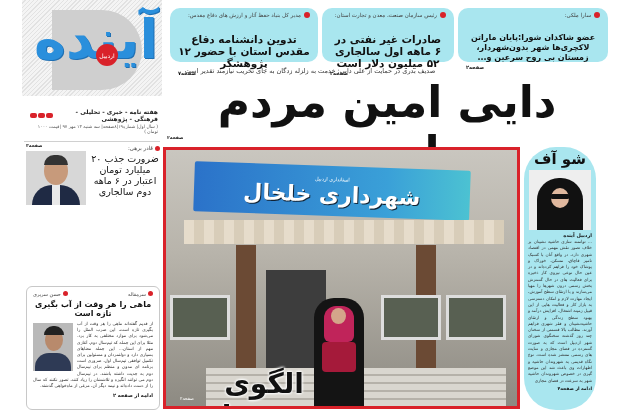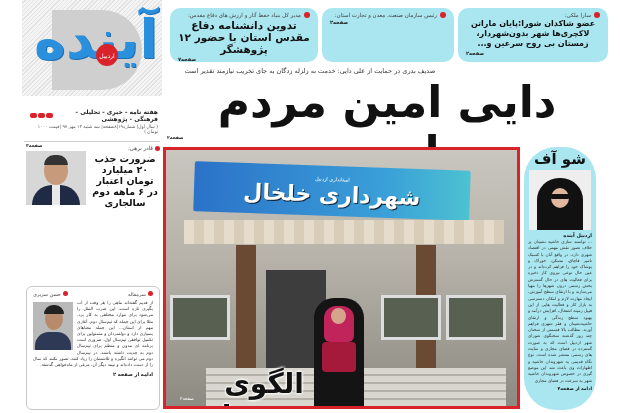--- a/index.html
+++ b/index.html
@@ -7,21 +7,21 @@
   body { font-family: "DejaVu Sans", sans-serif; position: relative; color: #111; }
 
   
   .teaser {
     position: absolute; top: 8px; height: 54px;
     background: #a9e6ef; border-radius: 10px;
     direction: rtl; padding: 4px 8px 2px 8px;
   }
   .teaser .kicker { font-size: 5.5px; color: #444; display: flex; align-items: center; gap: 3px; }
   .teaser .kicker .dot { width: 6px; height: 6px; background: #d9222a; border-radius: 50%; display: inline-block; }
-  .teaser .title { font-size: 10.5px; font-weight: bold; line-height: 12px; margin-top: 1px; text-align: center; color: #111; }
+  .teaser .title { font-size: 10.5px; font-weight: bold; line-height: 12px; margin-top: 15px; text-align: center; color: #111; }
   .teaser .page { font-size: 5px; font-weight: bold; text-align: left; margin-top: 1px; }
 
   
   .logo-area {
     position: absolute; left: 22px; top: 0; width: 140px; height: 96px;
     background: repeating-linear-gradient(135deg, #f4f4f4 0 2px, #e2e2e2 2px 3px);
   }
   .logo-shape {
     position: absolute; left: 30px; top: 10px; width: 90px; height: 80px;
     background: #cfcfcf; border-radius: 0 45px 45px 0;
@@ -44,21 +44,21 @@
   
   .supertitle { position: absolute; right: 110px; top: 67px; width: 400px; font-size: 6.5px; color: #333; text-align: center; direction: rtl; }
   .headline { position: absolute; left: 162px; top: 77px; width: 450px; font-size: 44px; font-weight: 900; direction: rtl; text-align: center; line-height: 50px; letter-spacing: -1px; }
   .headline-page { position: absolute; left: 167px; top: 135px; font-size: 4.5px; font-weight: bold; }
 
   
   .left-col { position: absolute; left: 24px; top: 145px; width: 136px; }
   .news-item { position: relative; height: 60px; margin-bottom: 10px; direction: rtl; }
   .news-item .kicker { font-size: 5.5px; color: #444; display: flex; align-items: center; gap: 2px; }
   .news-item .kicker .dot { width: 5px; height: 5px; background: #d9222a; border-radius: 50%; display: inline-block; }
-  .news-item .title { font-size: 9.5px; font-weight: bold; line-height: 11px; width: 70px; text-align: center; margin-top: 2px; }
+  .news-item .title { font-size: 9.5px; font-weight: normal; line-height: 11px; width: 70px; text-align: center; margin-top: 2px; }
   .news-item .pageref { position: absolute; left: 2px; top: -2px; font-size: 4.5px; font-weight: bold; direction: rtl; }
   .portrait { position: absolute; left: 2px; top: 6px; width: 60px; height: 54px; overflow: hidden; background: #d7d7d7; }
   .portrait .face { position: absolute; left: 18px; top: 6px; width: 24px; height: 28px; border-radius: 50%; background: #c79a7b; }
   .portrait .hair { position: absolute; left: 18px; top: 4px; width: 24px; height: 10px; border-radius: 12px 12px 0 0; background: #333; }
   .portrait .suit { position: absolute; left: 6px; top: 34px; width: 48px; height: 24px; border-radius: 20px 20px 0 0; background: #1f2a44; }
   .portrait .shirt { position: absolute; left: 26px; top: 34px; width: 8px; height: 20px; background: #e9e9e9; }
 
   
   .editorial {
     position: absolute; left: 26px; top: 286px; width: 134px; height: 124px;
@@ -128,20 +128,21 @@
       <span>سارا ملکی:</span>
     </div>
   <div class="title" style="font-size:8px;line-height:10px;">عضو شاکدان شورا:پایان ماراتن لاکچری‌ها شهر بدون‌شهردار، زمستان بی روح سرعین و...</div>
   <div class="page">صفحه۲</div>
 </div>
 <div class="teaser" style="left:322px; width:132px;">
   <div class="kicker">
       <span class="dot"></span>
       <span>رئیس سازمان صنعت، معدن و تجارت استان:</span>
     </div>
+  <div class="title">صادرات غیر نفتی در ۶ ماهه اول سالجاری ۵۲ میلیون دلار است</div>
   <div class="page">صفحه۲</div>
 </div>
 <div class="teaser" style="left:170px; width:148px;">
   <div class="kicker">
       <span class="dot"></span>
       <span>مدیر کل بنیاد حفظ آثار و ارزش های دفاع مقدس:</span>
     </div>
   <div class="title">تدوین دانشنامه دفاع مقدس استان با حضور ۱۲ پژوهشگر</div>
   <div class="page">صفحه۷</div>
 </div>
@@ -184,20 +185,21 @@
         <div class="hair"></div>
     </div>
   </div>
 </div>
 
 <div class="editorial">
   <div class="meta">
     <span><span class="dot"></span><span>سرمقاله</span></span>
     <span><span class="dot"></span><span>حسن سریری</span></span>
   </div>
+  <div class="title">ماهی را هر وقت از آب بگیری تازه است</div>
   <div class="body">
     <div class="photo">
         <div class="suit"></div>
         <div class="face"></div>
         <div class="hair"></div>
       </div>
     <span>از قدیم گفته‌اند ماهی را هر وقت از آب بگیری تازه است، این ضرب المثل را می‌شود برای موارد مختلفی به کار برد. مثلا برای این جمله که تیم‌سال دوم، آغازی مهم از استان... این جمله معناهای بسیاری دارد و دولتمردان و مسئولین برای تکمیل توافقی تیم‌سال اول، ضروری است برنامه ای مدون و منظم برای نیم‌سال دوم به جدیت داشته باشند. در نیم‌سال دوم می توانند انگیزه و تلاششان را زیاد کنند، تصور نکنند که سال را از دست داده‌اند و نیمه دیگر آن، مرغی از ماه‌خواهی گذشته.</span>
   </div>
   <div class="cont">ادامه از صفحه ۲</div>
 </div>

